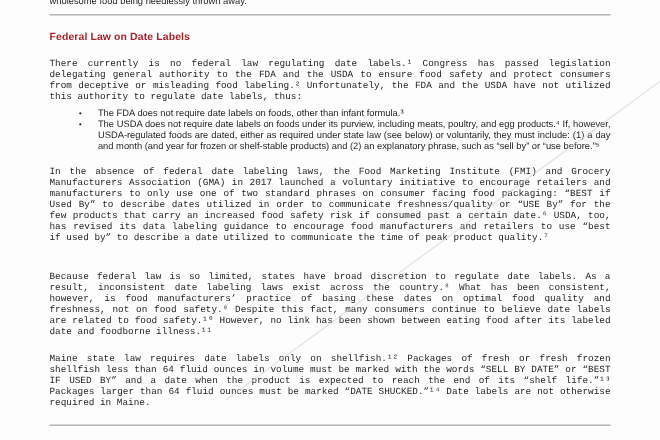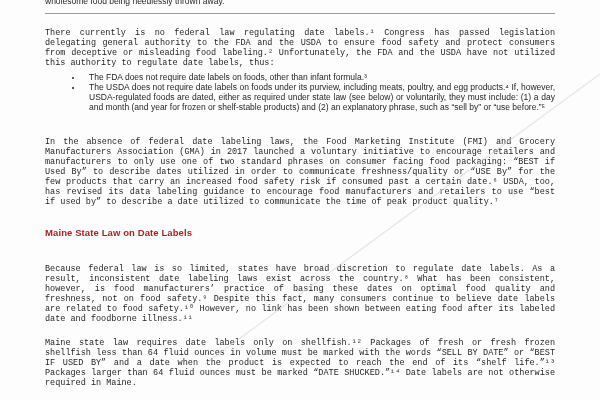--- a/index.html
+++ b/index.html
@@ -43,21 +43,21 @@
     color: #AB1F28;
     letter-spacing: 0.1px;
   }
   p.body-para {
     margin: 14px 0 0 0;
     font-size: 8.5px;
     line-height: 10px;
     text-align: justify;
     font-family: Liberation Mono, monospace;
   }
-  p.body-para.tight { margin-top: 25px; }
+  p.body-para.tight { margin-top: 14px; }
   p.body-para.after-heading { margin-top: 26px; }
   p.body-para.loose { margin-top: 19px; }
   h2.second-heading { margin-top: 20px; }
   ul.bullet-list {
     margin: 4px 0 0 0;
     padding-left: 38px;
     font-size: 8.5px;
     line-height: 10px;
   }
   ul.bullet-list li {
@@ -76,31 +76,31 @@
 </style>
 </head>
 <body>
 
 <div class="page">
 
   <div class="intro-fragment">wholesome food being needlessly thrown away.</div>
 
   <hr class="rule">
 
+  <h2 class="section-heading">Federal Law on Date Labels</h2>
 
   <p class="body-para">There currently is no federal law regulating date labels.¹ Congress has passed legislation delegating general authority to the FDA and the USDA to ensure food safety and protect consumers from deceptive or misleading food labeling.² Unfortunately, the FDA and the USDA have not utilized this authority to regulate date labels, thus:</p>
 
   <ul class="bullet-list">
     <li>The FDA does not require date labels on foods, other than infant formula.³</li>
     <li>The USDA does not require date labels on foods under its purview, including meats, poultry, and egg products.⁴ If, however, USDA-regulated foods are dated, either as required under state law (see below) or voluntarily, they must include: (1) a day and month (and year for frozen or shelf-stable products) and (2) an explanatory phrase, such as “sell by” or “use before.”⁵</li>
   </ul>
 
   <p class="body-para tight">In the absence of federal date labeling laws, the Food Marketing Institute (FMI) and Grocery Manufacturers Association (GMA) in 2017 launched a voluntary initiative to encourage retailers and manufacturers to only use one of two standard phrases on consumer facing food packaging: “BEST if Used By” to describe dates utilized in order to communicate freshness/quality or “USE By” for the few products that carry an increased food safety risk if consumed past a certain date.⁶ USDA, too, has revised its data labeling guidance to encourage food manufacturers and retailers to use “best if used by” to describe a date utilized to communicate the time of peak product quality.⁷</p>
 
-  <h2 class="section-heading second-heading">Maine State Law on Date Labels</h2>
 
   <p class="body-para after-heading">Because federal law is so limited, states have broad discretion to regulate date labels. As a result, inconsistent date labeling laws exist across the country.⁸ What has been consistent, however, is food manufacturers’ practice of basing these dates on optimal food quality and freshness, not on food safety.⁹ Despite this fact, many consumers continue to believe date labels are related to food safety.¹⁰ However, no link has been shown between eating food after its labeled date and foodborne illness.¹¹</p>
 
   <p class="body-para">Maine state law requires date labels only on shellfish.¹² Packages of fresh or fresh frozen shellfish less than 64 fluid ounces in volume must be marked with the words “SELL BY DATE” or “BEST IF USED BY” and a date when the product is expected to reach the end of its “shelf life.”¹³ Packages larger than 64 fluid ounces must be marked “DATE SHUCKED.”¹⁴ Date labels are not otherwise required in Maine.</p>
 
 
   <hr class="rule rule-bottom">
 
   <svg class="crease-overlay" viewBox="0 0 600 400" xmlns="http://www.w3.org/2000/svg">
     <line x1="600" y1="78" x2="205" y2="368" stroke="#d2d2d2" stroke-width="1.3" opacity="0.55"></line>

